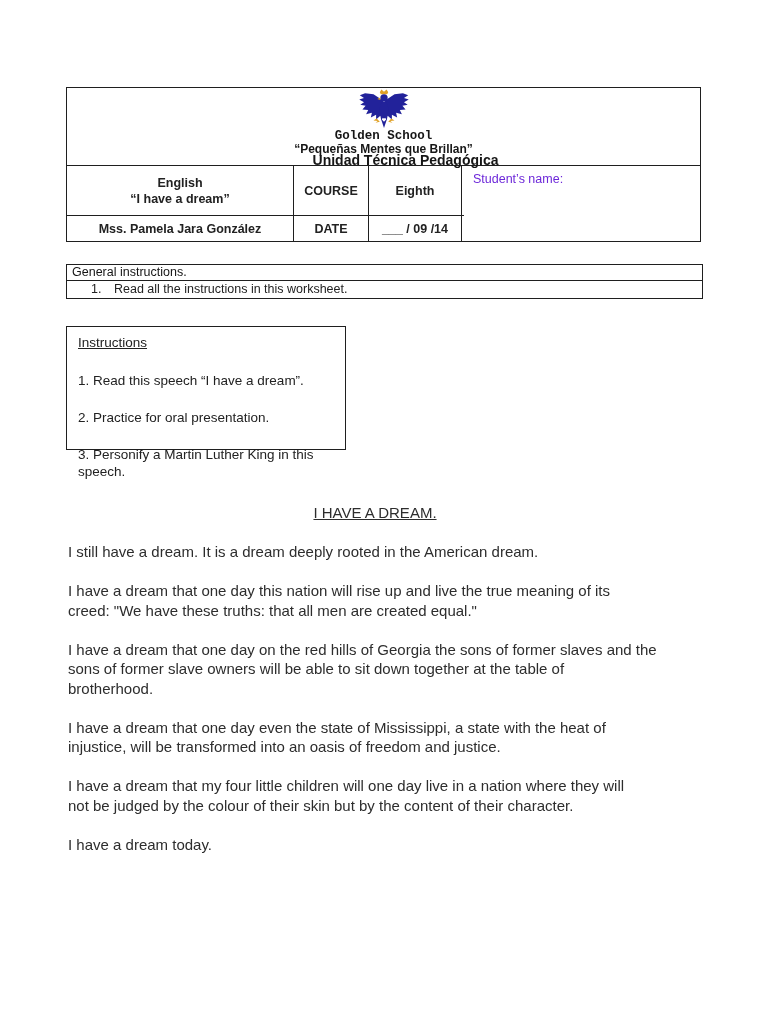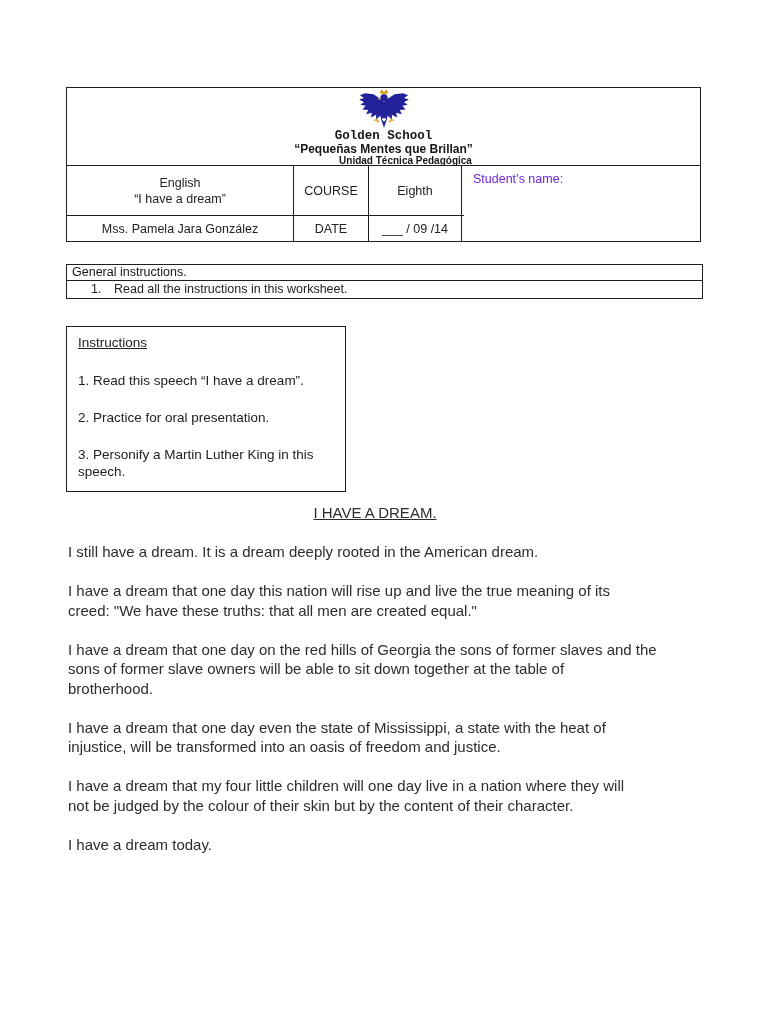--- a/index.html
+++ b/index.html
@@ -27,25 +27,25 @@
     border-bottom: 1.5px solid #1f1f1f;
     display: flex;
     flex-direction: column;
     align-items: center;
     justify-content: flex-start;
     padding-top: 1px;
   }
   .crest { width: 58px; height: 44px; display: block; }
   .school-name   { font-size: 12.5px; font-weight: bold; color: #161616; line-height: 14px; font-family: Liberation Mono, monospace; }
   .school-motto  { font-size: 12px;   font-weight: bold; color: #161616; line-height: 13px; }
-  .school-dept   { font-size: 10px;    font-weight: bold; color: #161616; line-height: 9px; margin-left: 44px; }
+  .school-dept   { font-size: 14px;    font-weight: bold; color: #161616; line-height: 9px; margin-left: 44px; }
 
   .header-bottom { display: flex; }
   .header-left { width: 397px; }
-  .hrow { display: flex; }
+  .hrow { display: flex; font-weight: bold; }
   .hrow-2 { height: 50px; border-bottom: 1.5px solid #1f1f1f; }
   .hrow-3 { height: 25px; }
   .hcell {
     display: flex; flex-direction: column;
     align-items: center; justify-content: center;
     font-size: 12.5px; color: #222; text-align: center;
     line-height: 16px;
   }
   .hcell-subject { width: 227px; border-right: 1.5px solid #1f1f1f; }
   .hcell-course  { width: 75px;  border-right: 1.5px solid #1f1f1f; }
@@ -71,21 +71,21 @@
     line-height: 14px;
   }
   .gen-item { display: flex; line-height: 15px; padding: 1px 0 1px 0; }
   .gen-item-num  { font-size: 12.5px; color: #222; margin-left: 24px; width: 23px; }
   .gen-item-text { font-size: 12.5px; color: #222; }
 
   
   .instr-box {
     position: absolute;
     left: 66px; top: 326px;
-    width: 280px; height: 166px;
+    width: 280px; height: 124px;
     border: 1.5px solid #1f1f1f;
     background: #fff;
     padding: 7px 11px;
     font-size: 13.5px; color: #222;
   }
   .instr-title { text-decoration: underline; line-height: 18px; }
   .instr-item  { margin-top: 20px; line-height: 17px; }
 
   
   .speech {

